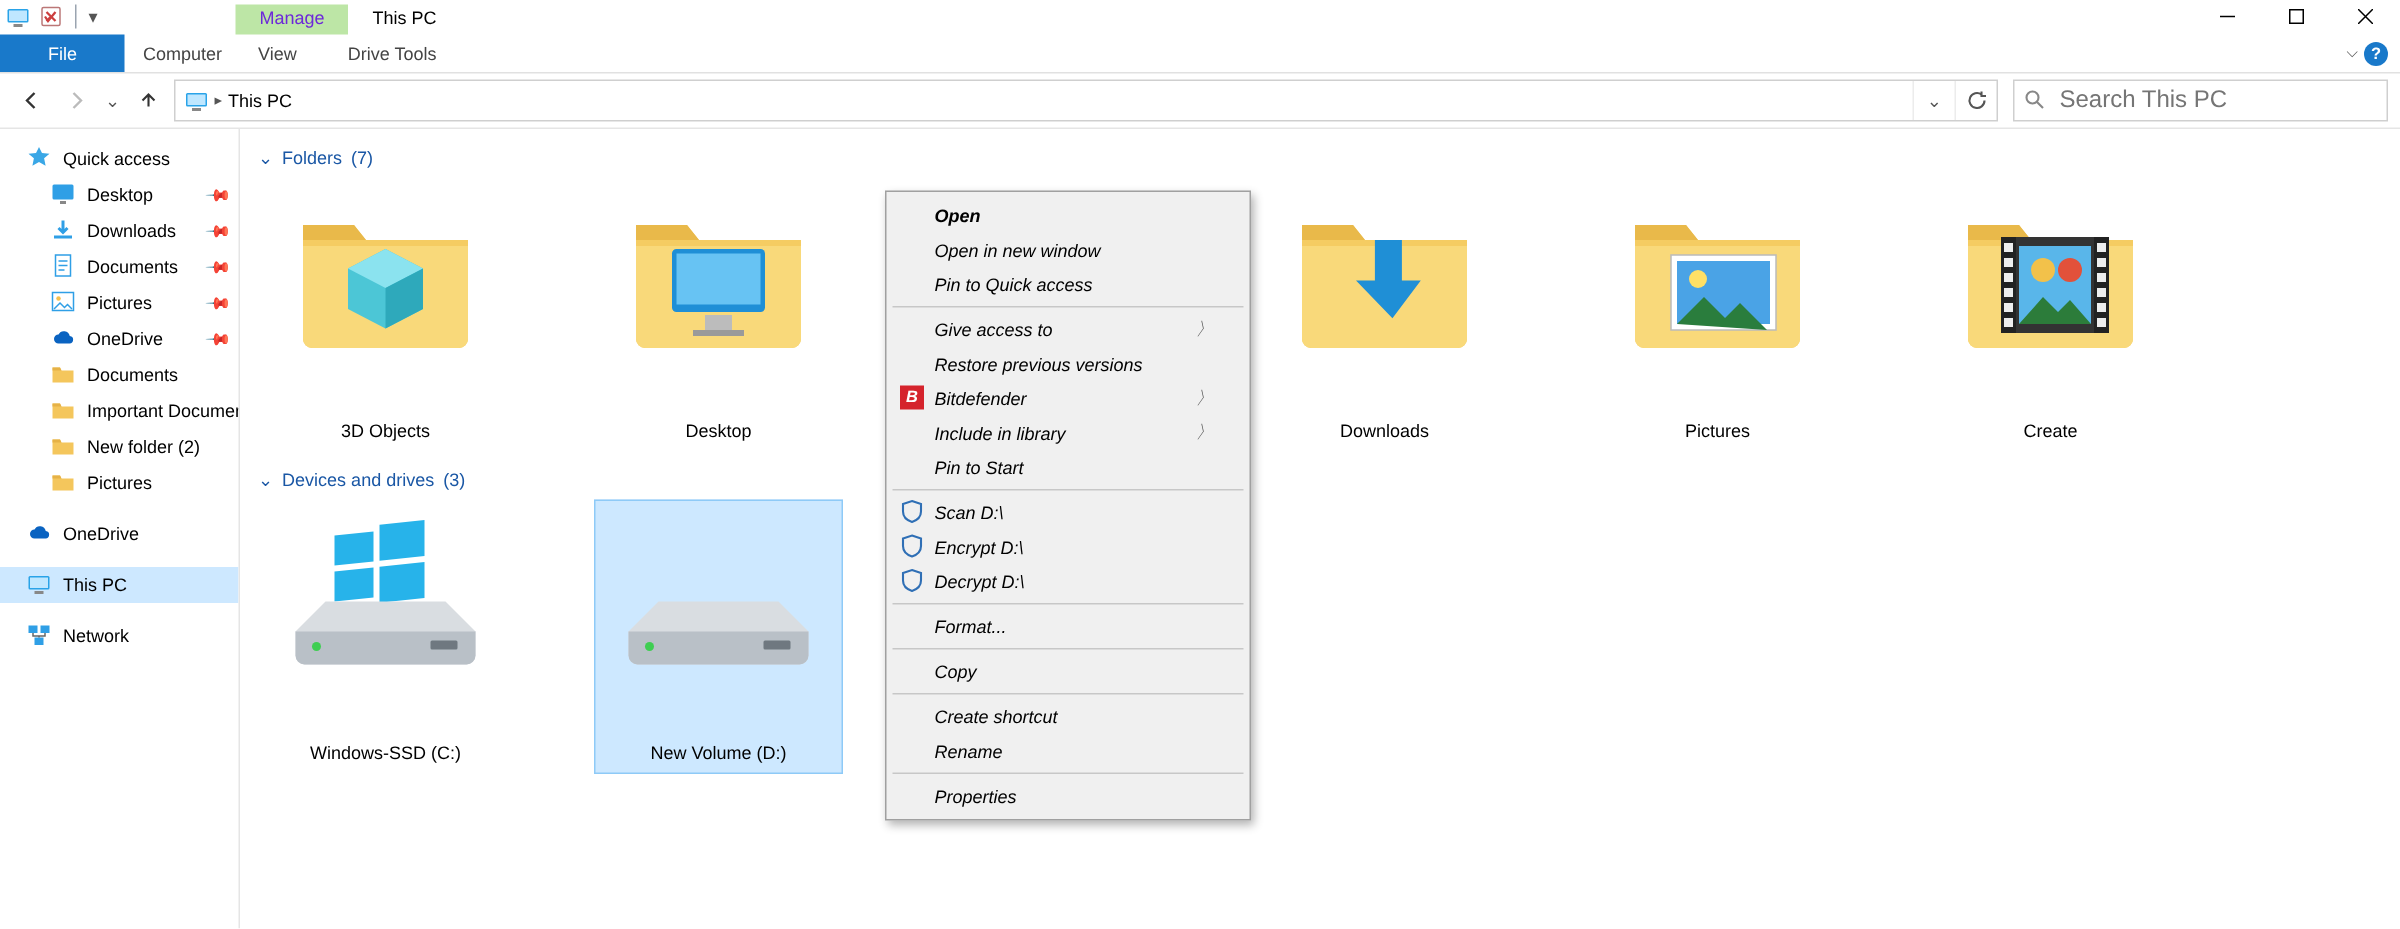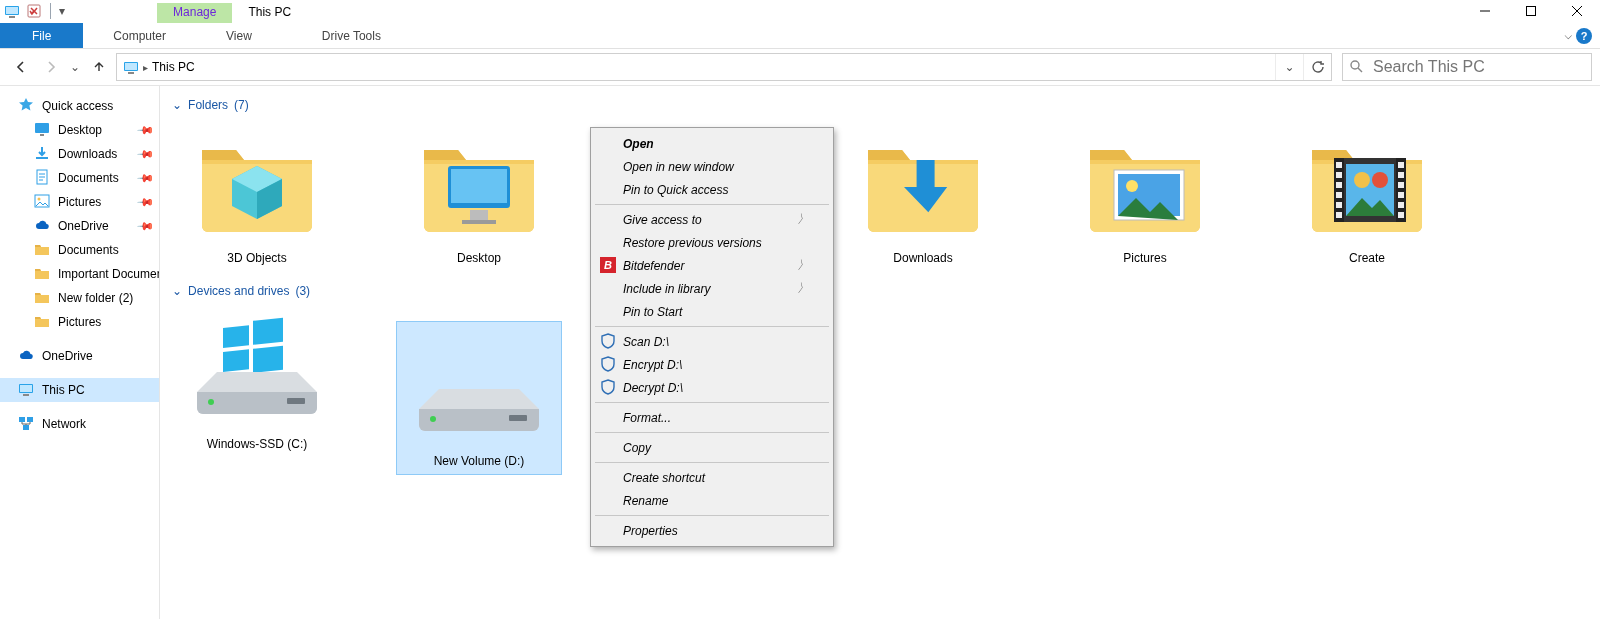--- a/index.html
+++ b/index.html
@@ -17,21 +17,21 @@
                  margin-left: 88px; }
   .title-text  { padding: 4px 12px 4px 16px; color: #000; }
   .sys-buttons { margin-left: auto; display: flex; }
   .sys-btn     { width: 46px; height: 23px; display: flex; align-items: center; justify-content: center;
                  color: #000; }
 
   
   .tabs-row    { height: 26px; display: flex; align-items: stretch; border-bottom: 1px solid #e1e1e1; }
   .file-tab    { background: #1979ca; color: #fff; padding: 0 32px; display: flex; align-items: center;
                  font-size: 12px; }
-  .tab         { padding: 0 30px; display: flex; align-items: center; color: #444; }
+  .tab         { padding: 0 12px; display: flex; align-items: center; color: #444; }
   .tab.drivetools { margin-left: 10px; }
   .tabs-right  { margin-left: auto; display: flex; align-items: center; padding-right: 8px; gap: 4px; }
   .tabs-right .caret { color: #555; font-size: 10px; }
   .help-badge  { width: 16px; height: 16px; border-radius: 50%; background: #1979ca; color: #fff;
                  display: flex; align-items: center; justify-content: center; font-size: 11px;
                  font-weight: bold; }
 
   
   .nav-bar     { height: 37px; display: flex; align-items: center; padding: 4px 8px; gap: 4px;
                  border-bottom: 1px solid #e5e5e5; }
@@ -56,22 +56,22 @@
                  white-space: nowrap; overflow: hidden; }
   .s-item.lv2  { padding-left: 34px; }
   .s-item.sel  { background: #cde8ff; }
   .s-item .pin { margin-left: auto; color: #8a8a8a; transform: rotate(45deg); font-size: 11px; }
   .s-spacer    { height: 10px; }
   .content     { flex: 1; position: relative; padding: 8px 0 0 10px; }
   .group-hdr   { display: flex; align-items: center; color: #1a57a5; gap: 6px; padding: 4px 0 6px 2px;
                  font-size: 12px; }
   .grid        { display: flex; flex-wrap: wrap; column-gap: 56px; row-gap: 4px; padding-left: 4px; }
   .tile        { width: 166px; display: flex; flex-direction: column; align-items: center; padding: 6px 4px;
-                 text-align: left; border: 1px solid transparent; }
-  .tile.sel    { background: #cde8ff; border-color: #8ecaf7; margin-top: 17px; }
+                 text-align: left; border: 1px solid transparent; gap: 29px; }
+  .tile.sel    { background: #cde8ff; border-color: #8ecaf7; }
   .tile .lbl   { padding-top: 6px; }
   .icon-wrap   { width: 140px; height: 120px; position: relative; display: flex; align-items: center;
                  justify-content: center; }
 
   
   .ctx-menu    { position: absolute; left: 430px; top: 41px; width: 244px; background: #f0f0f0;
                  border: 1px solid #a0a0a0; box-shadow: 2px 3px 6px rgba(0,0,0,.3); padding: 4px 2px;
                  z-index: 50; font-style: italic; }
   .ctx-item    { height: 23px; display: flex; align-items: center; padding: 0 22px 0 30px; position: relative;
                  color: #000; }

